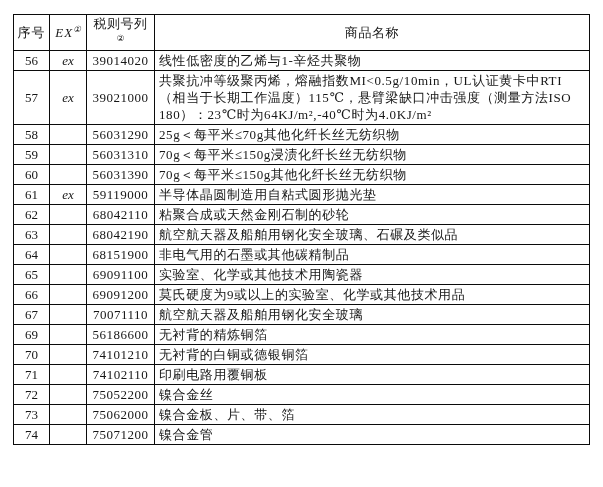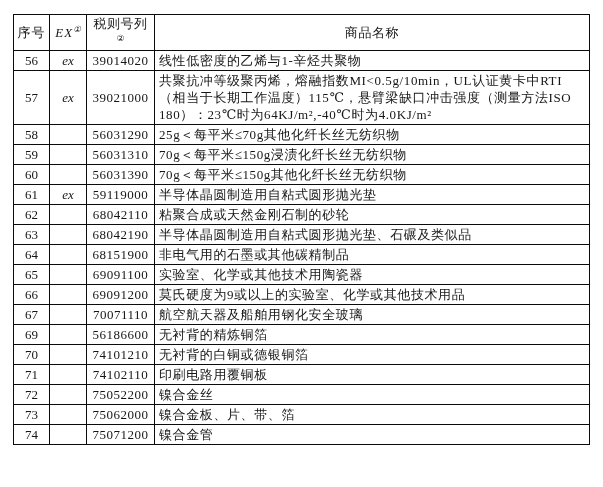--- a/index.html
+++ b/index.html
@@ -92,21 +92,21 @@
       <tr>
     <td class="c-no">62</td>
     <td class="c-ex"></td>
     <td class="c-code">68042110</td>
     <td class="c-name">粘聚合成或天然金刚石制的砂轮</td>
   </tr>
       <tr>
     <td class="c-no">63</td>
     <td class="c-ex"></td>
     <td class="c-code">68042190</td>
-    <td class="c-name">半导体晶圆制造用自粘式圆形抛光垫、石碾及类似品</td>
+    <td class="c-name">航空航天器及船舶用钢化安全玻璃、石碾及类似品</td>
   </tr>
       <tr>
     <td class="c-no">64</td>
     <td class="c-ex"></td>
     <td class="c-code">68151900</td>
     <td class="c-name">非电气用的石墨或其他碳精制品</td>
   </tr>
       <tr>
     <td class="c-no">65</td>
     <td class="c-ex"></td>

